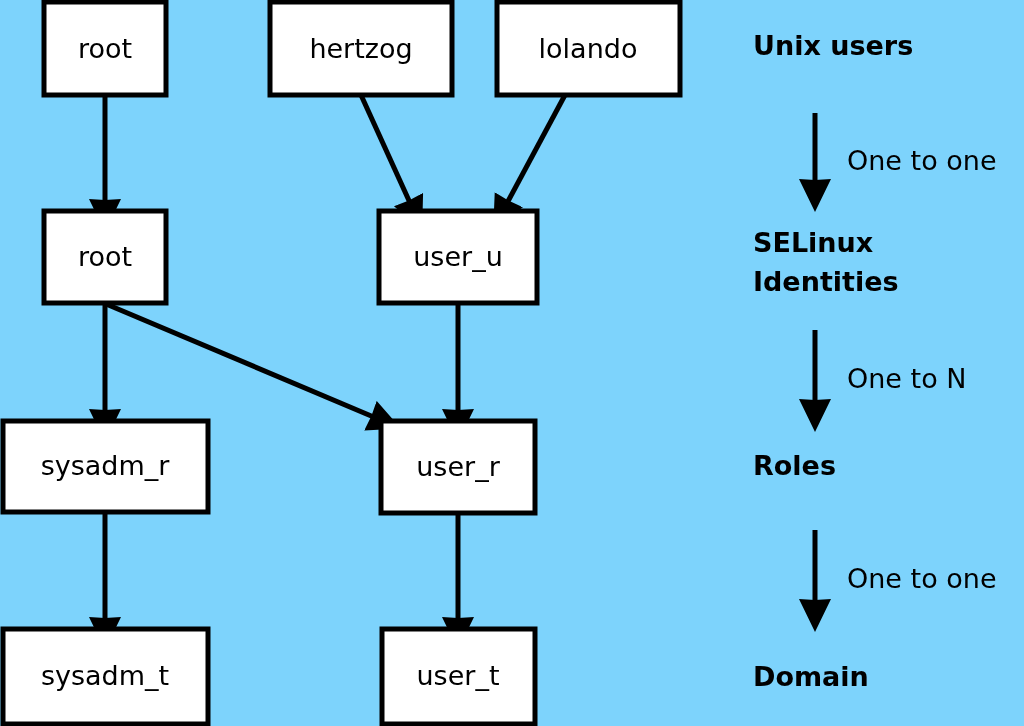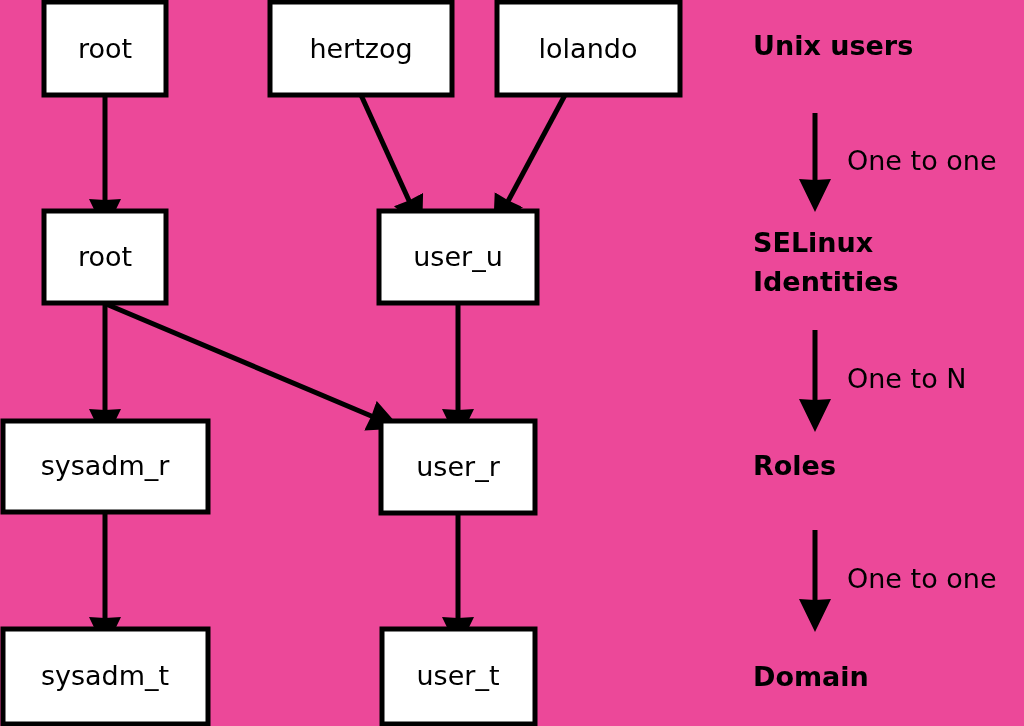--- a/index.html
+++ b/index.html
@@ -10,21 +10,21 @@
   body {
     width: 1024px;
     height: 726px;
     overflow: hidden;
     font-family: "DejaVu Sans", sans-serif;
   }
   #diagram-root {
     position: relative;
     width: 1024px;
     height: 726px;
-    background: #ec4899;
+    background: #7dd3fc;
   }
   svg#diagram-canvas {
     position: absolute;
     left: 0;
     top: 0;
     width: 1024px;
     height: 726px;
     display: block;
   }
   .node-box {

